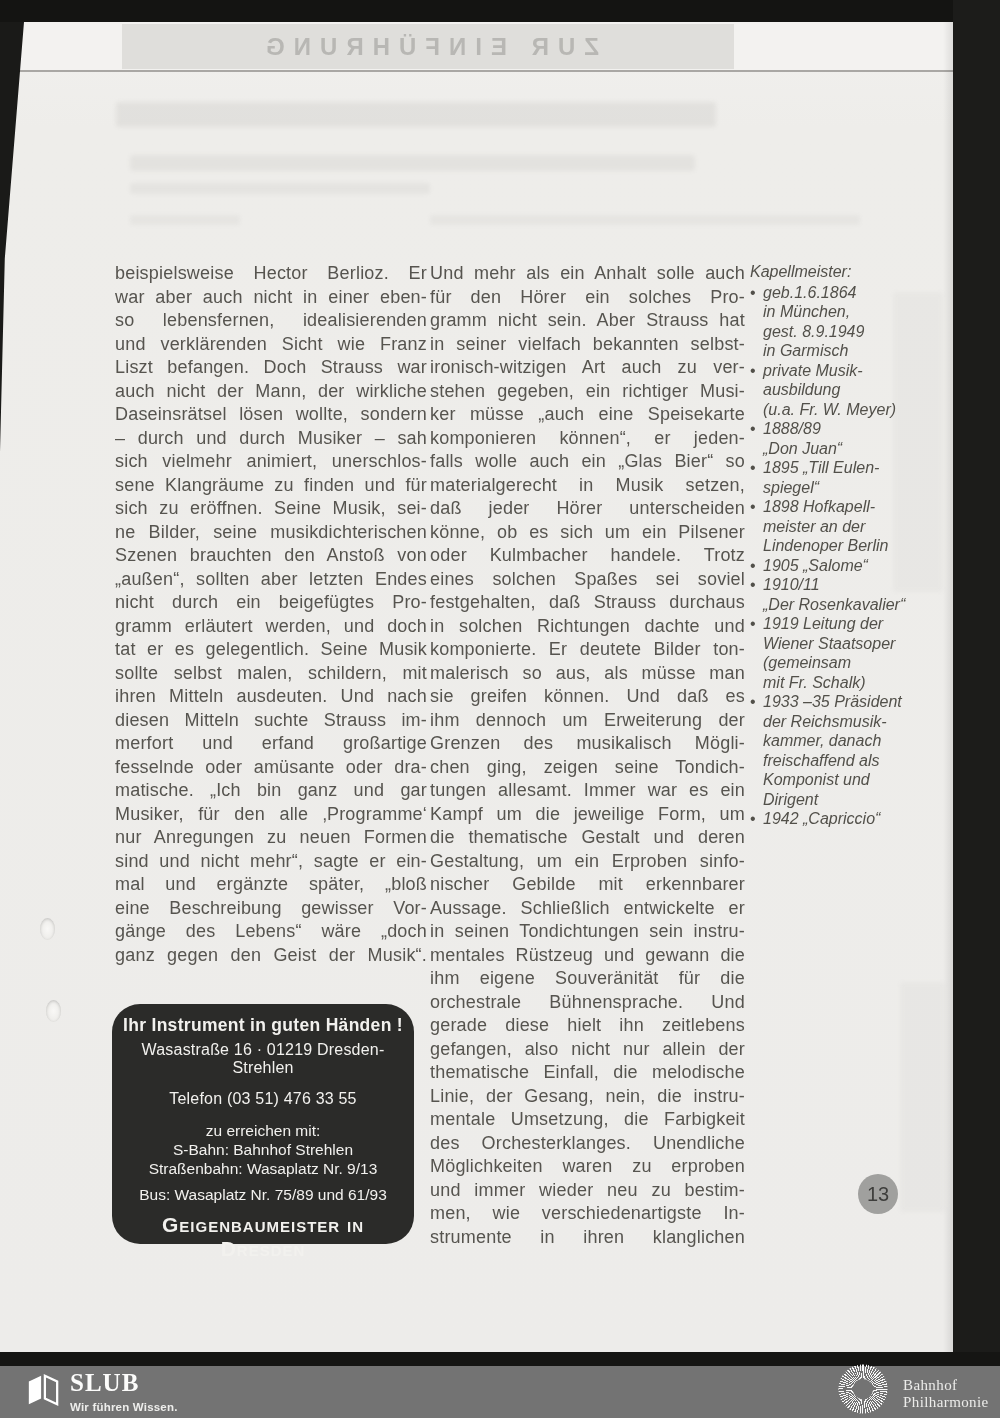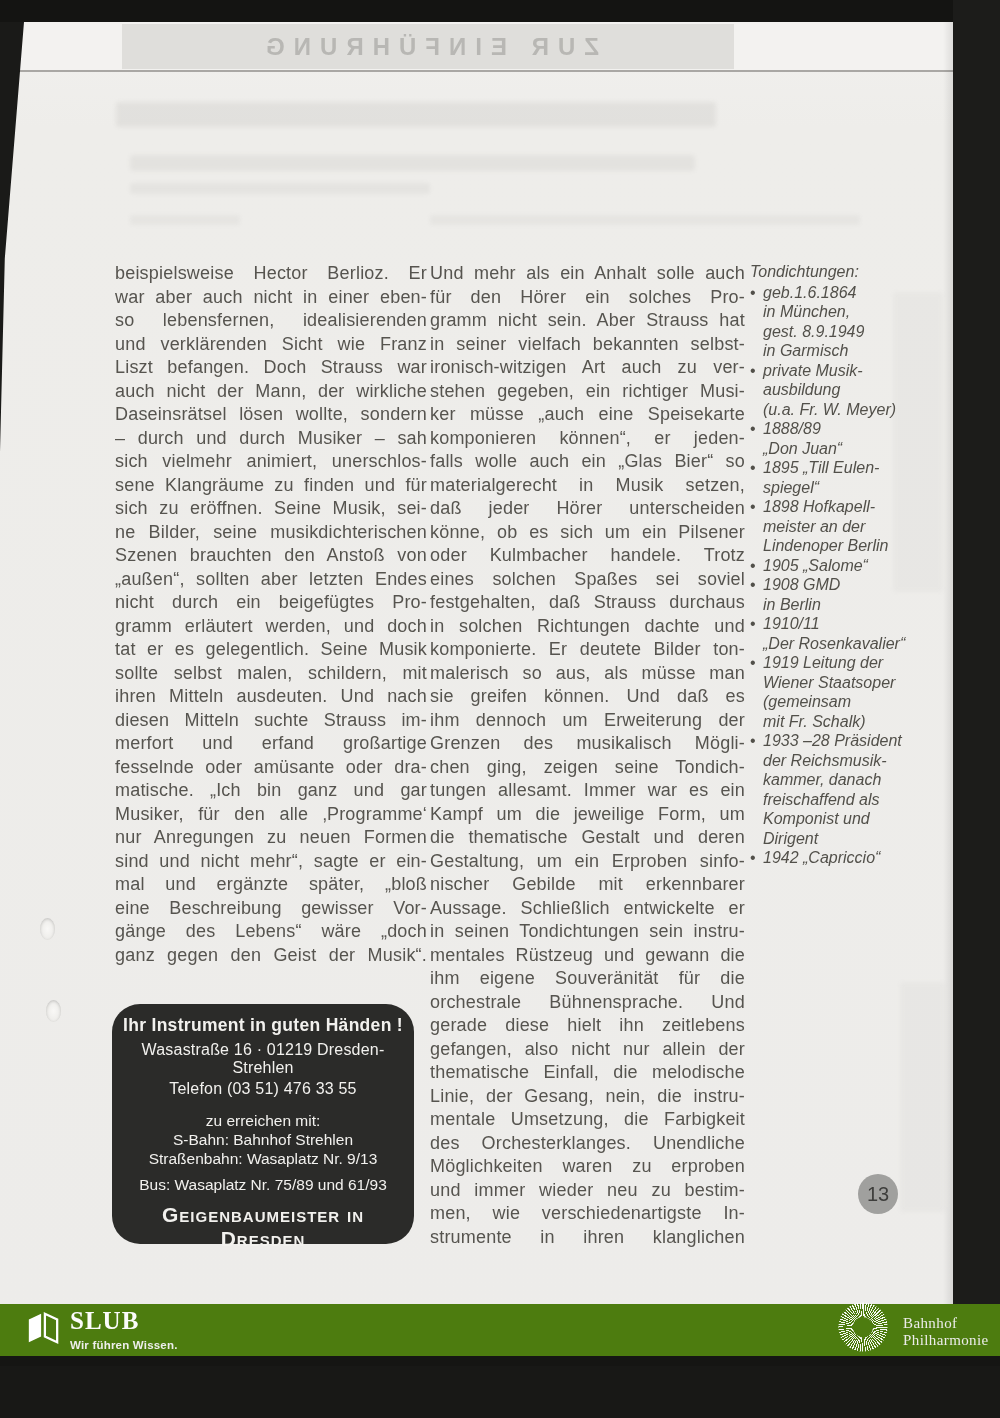--- a/index.html
+++ b/index.html
@@ -43,32 +43,32 @@
   .sb-item{display:flex;}
   .sb-bullet{flex:none;width:13px;font-style:normal;}
   .sb-bullet::before{content:"•";}
   .sb-text{flex:1;white-space:pre-line;}
 
   
   .ad{position:absolute;left:112px;top:982px;width:302px;height:240px;border-radius:28px;
       background:#2b2b29;color:#f2f1ee;text-align:center;box-sizing:border-box;padding:11px 6px 8px;}
   .ad-tagline{font-size:17.5px;font-weight:bold;letter-spacing:0.3px;}
   .ad-name{font-size:27px;font-weight:bold;font-variant:small-caps;letter-spacing:1.5px;margin-top:7px;}
-  .ad-line{font-size:16px;margin-top:3px;letter-spacing:0.2px;}
+  .ad-line{font-size:16px;margin-top:13px;letter-spacing:0.2px;}
   .ad-line.first{margin-top:5px;}
   .ad-reach{margin-top:13px;font-size:15.5px;line-height:19px;}
   .ad-bus{margin-top:8px;font-size:15.5px;}
   .ad-footer{font-size:21px;font-weight:bold;font-variant:small-caps;letter-spacing:1px;margin-top:9px;}
 
   
   .page-circle{position:absolute;left:858px;top:1152px;width:40px;height:40px;border-radius:50%;
        background:#a0a09e;color:#3e3e3c;font-size:20px;display:flex;align-items:center;justify-content:center;}
 
   
-  .footer{position:absolute;left:0;top:1304px;width:1000px;height:52px;background:#4d7c0f;}
+  .footer{position:absolute;left:0;top:1366px;width:1000px;height:52px;background:#737373;}
   .slub{position:absolute;left:26px;top:4px;display:flex;align-items:flex-start;cursor:pointer;}
   .slub-book{width:34px;height:34px;margin-top:3px;}
   .slub-text{margin-left:10px;}
   .slub-name{font-family:"Liberation Serif",serif;font-weight:bold;font-size:25px;color:#fcfcfb;
              letter-spacing:1px;line-height:26px;}
   .slub-tag{font-size:11.5px;font-weight:bold;color:#eeeeec;margin-top:5px;letter-spacing:0.2px;}
   .phil{position:absolute;left:836px;top:-4px;display:flex;align-items:center;cursor:pointer;}
   .starburst{width:54px;height:54px;border-radius:50%;
       background:repeating-conic-gradient(rgba(255,255,255,0.95) 0deg 2.6deg,rgba(255,255,255,0) 2.6deg 6.4deg);
       -webkit-mask:radial-gradient(circle,transparent 0 9px,#000 11px 24px,transparent 25px);
@@ -167,21 +167,21 @@
 thematische Einfall, die melodische
 Linie, der Gesang, nein, die instru-
 mentale Umsetzung, die Farbigkeit
 des Orchesterklanges. Unendliche
 Möglichkeiten waren zu erproben
 und immer wieder neu zu bestim-
 men, wie verschiedenartigste In-
 strumente in ihren klanglichen</div>
 
     <div class="sidebar">
-      <div class="sb-title">Tondichtungen:</div>
+      <div class="sb-title">Kapellmeister:</div>
 
         <div class="sb-item">
           <span class="sb-bullet"></span>
           <span class="sb-text">geb.1.6.1864
 in München,
 gest. 8.9.1949
 in Garmisch</span>
         </div>
 
         <div class="sb-item">
@@ -209,43 +209,38 @@
           <span class="sb-text">1898 Hofkapell-
 meister an der
 Lindenoper Berlin</span>
         </div>
 
         <div class="sb-item">
           <span class="sb-bullet"></span>
           <span class="sb-text">1905 „Salome“</span>
         </div>
 
-        <div class="sb-item">
-          <span class="sb-bullet"></span>
-          <span class="sb-text">1908 GMD
-in Berlin</span>
-        </div>
 
         <div class="sb-item">
           <span class="sb-bullet"></span>
           <span class="sb-text">1910/11
 „Der Rosenkavalier“</span>
         </div>
 
         <div class="sb-item">
           <span class="sb-bullet"></span>
           <span class="sb-text">1919 Leitung der
 Wiener Staatsoper
 (gemeinsam
 mit Fr. Schalk)</span>
         </div>
 
         <div class="sb-item">
           <span class="sb-bullet"></span>
-          <span class="sb-text">1933 –28 Präsident
+          <span class="sb-text">1933 –35 Präsident
 der Reichsmusik-
 kammer, danach
 freischaffend als
 Komponist und
 Dirigent</span>
         </div>
 
         <div class="sb-item">
           <span class="sb-bullet"></span>
           <span class="sb-text">1942 „Capriccio“</span>

